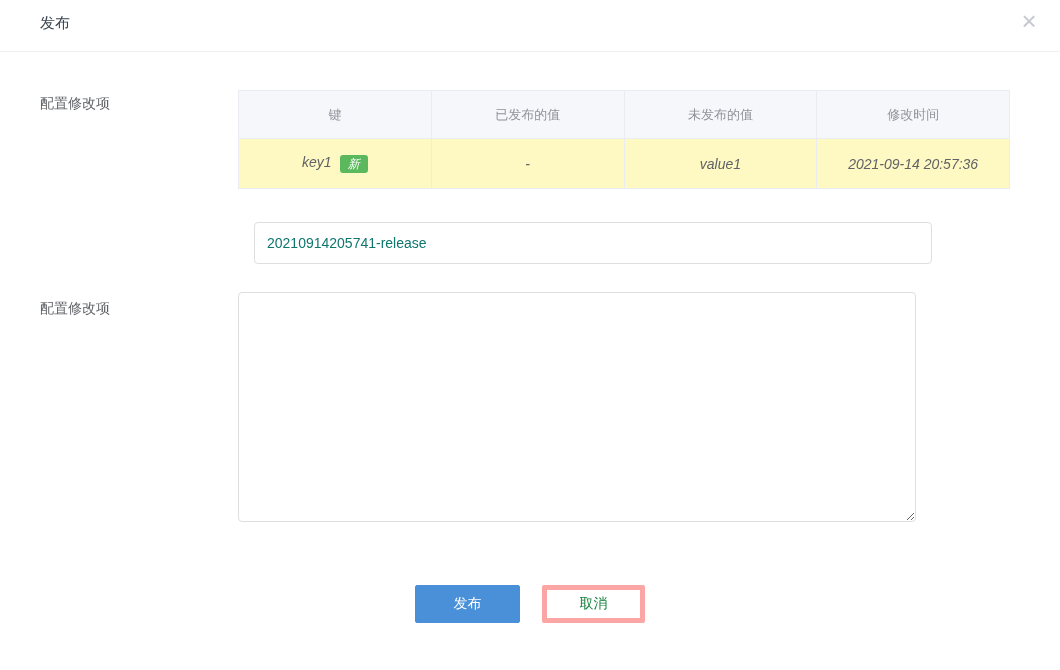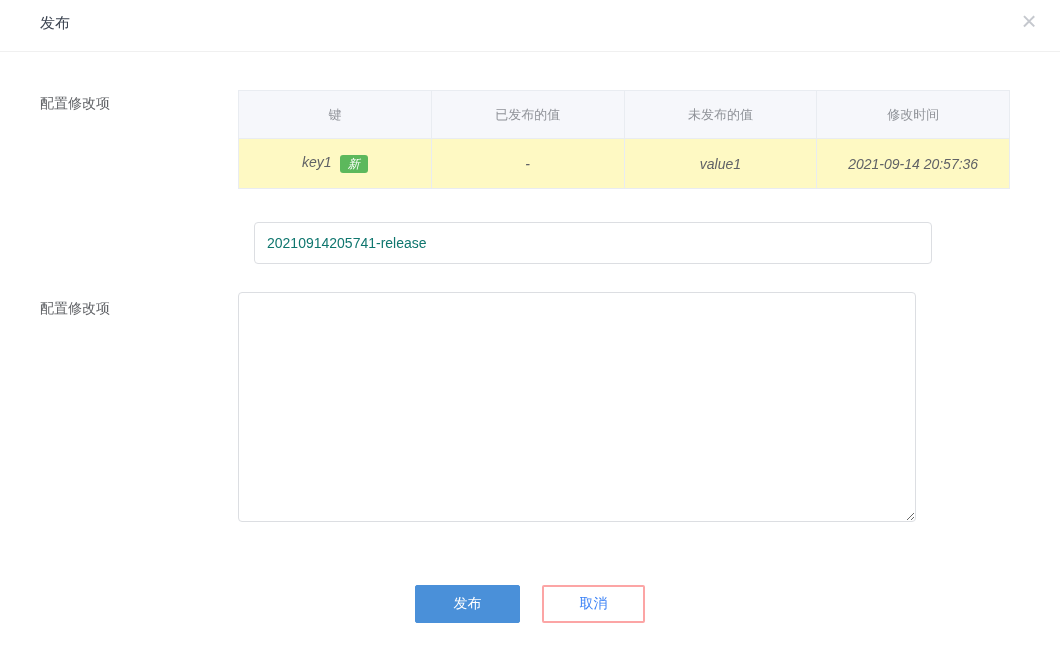--- a/index.html
+++ b/index.html
@@ -131,22 +131,22 @@
     left: 415px;
     width: 105px;
     background: #4a90d9;
     border: 1px solid #4a90d9;
     color: #ffffff;
   }
   .btn-cancel {
     left: 542px;
     width: 103px;
     background: #ffffff;
-    border: 2px solid #fca5a5;
-    color: #3b82f6;
+    border: 5px solid #fca5a5;
+    color: #15803d;
     font-family: Liberation Serif, serif;
   }
 </style>
 </head>
 <body>
 
 <div class="screen">
 
   <div class="dlg-header">
     <div class="dlg-title">发布</div>

